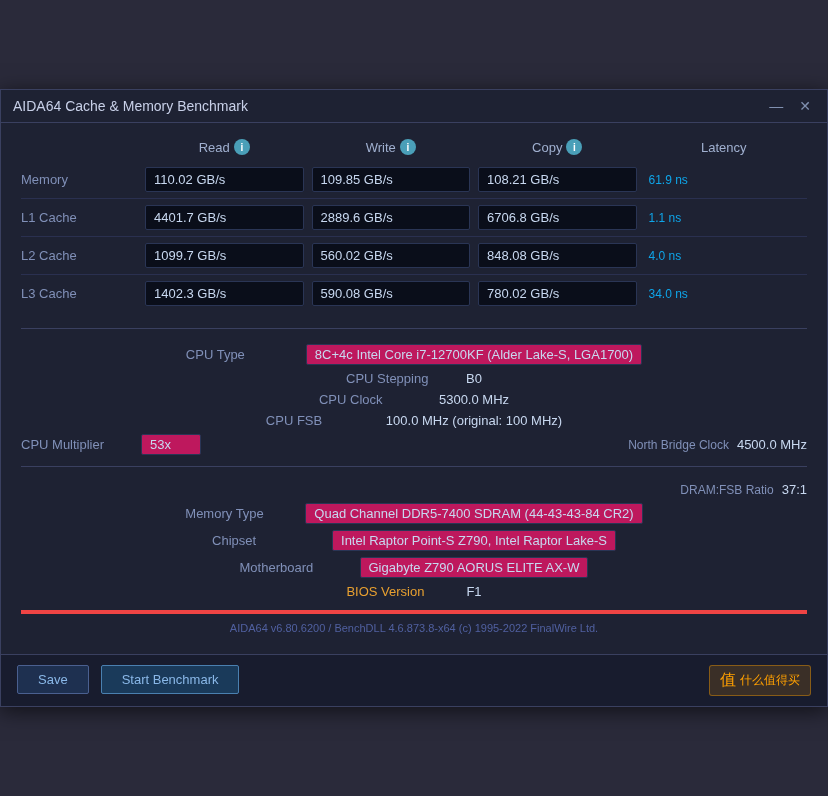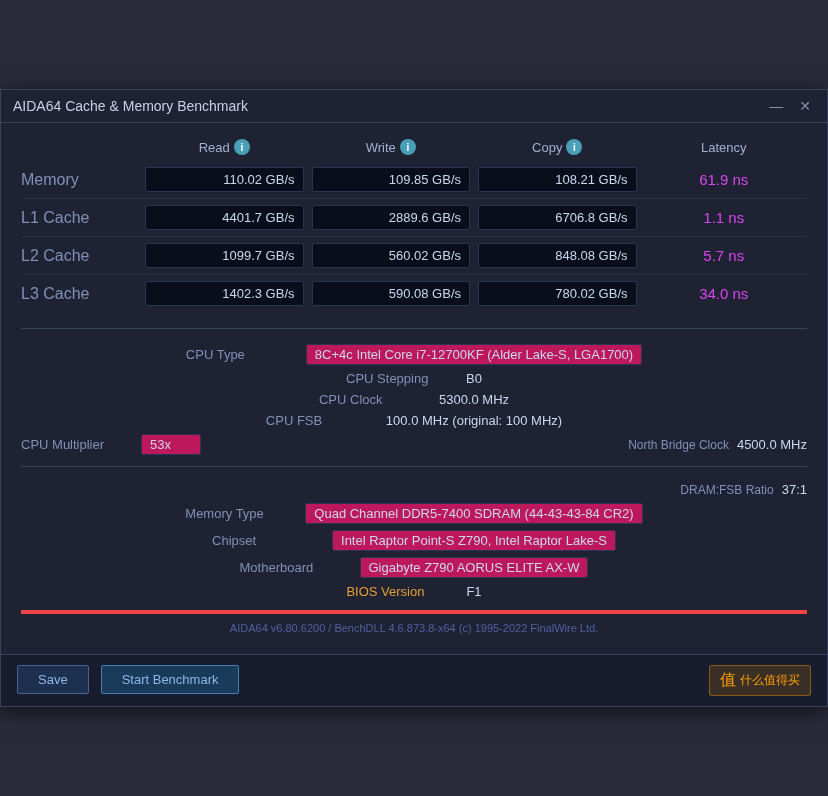--- a/index.html
+++ b/index.html
@@ -103,38 +103,38 @@
       padding: 6px 0;
       border-bottom: 1px solid #2a3050;
     }
 
     .bench-data-row:last-child {
       border-bottom: none;
     }
 
     .row-label {
       color: #8090b8;
-      font-size: 16px;
+      font-size: 13px;
     }
 
     .bench-value-box {
       margin: 0 4px;
       background: #0a0e1a;
       border: 1px solid #2a3555;
       border-radius: 2px;
       padding: 4px 8px;
-      text-align: right;
+      text-align: left;
       color: #c8d8f0;
       font-size: 13px;
     }
 
     .latency-value {
-      text-align: center;
-      color: #d946ef;
-      font-size: 15px;
+      text-align: left;
+      color: #0ea5e9;
+      font-size: 12px;
       padding: 4px 8px;
     }
 
     
     .info-section {
       border-top: 1px solid #3a4060;
       padding-top: 12px;
       margin-top: 4px;
     }
 
@@ -306,21 +306,21 @@
         <div class="bench-value-box">2889.6 GB/s</div>
         <div class="bench-value-box">6706.8 GB/s</div>
         <div class="latency-value">1.1 ns</div>
       </div>
 
       <div class="bench-data-row">
         <div class="row-label">L2 Cache</div>
         <div class="bench-value-box">1099.7 GB/s</div>
         <div class="bench-value-box">560.02 GB/s</div>
         <div class="bench-value-box">848.08 GB/s</div>
-        <div class="latency-value">5.7 ns</div>
+        <div class="latency-value">4.0 ns</div>
       </div>
 
       <div class="bench-data-row">
         <div class="row-label">L3 Cache</div>
         <div class="bench-value-box">1402.3 GB/s</div>
         <div class="bench-value-box">590.08 GB/s</div>
         <div class="bench-value-box">780.02 GB/s</div>
         <div class="latency-value">34.0 ns</div>
       </div>
     </div>

